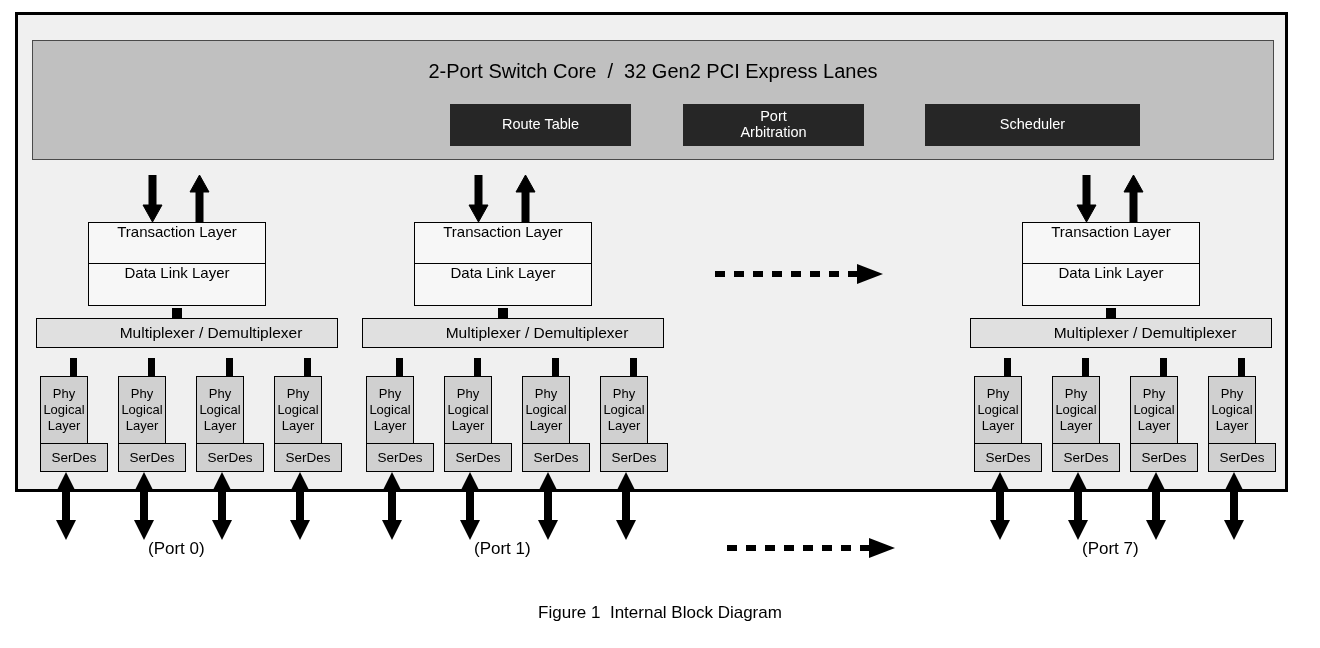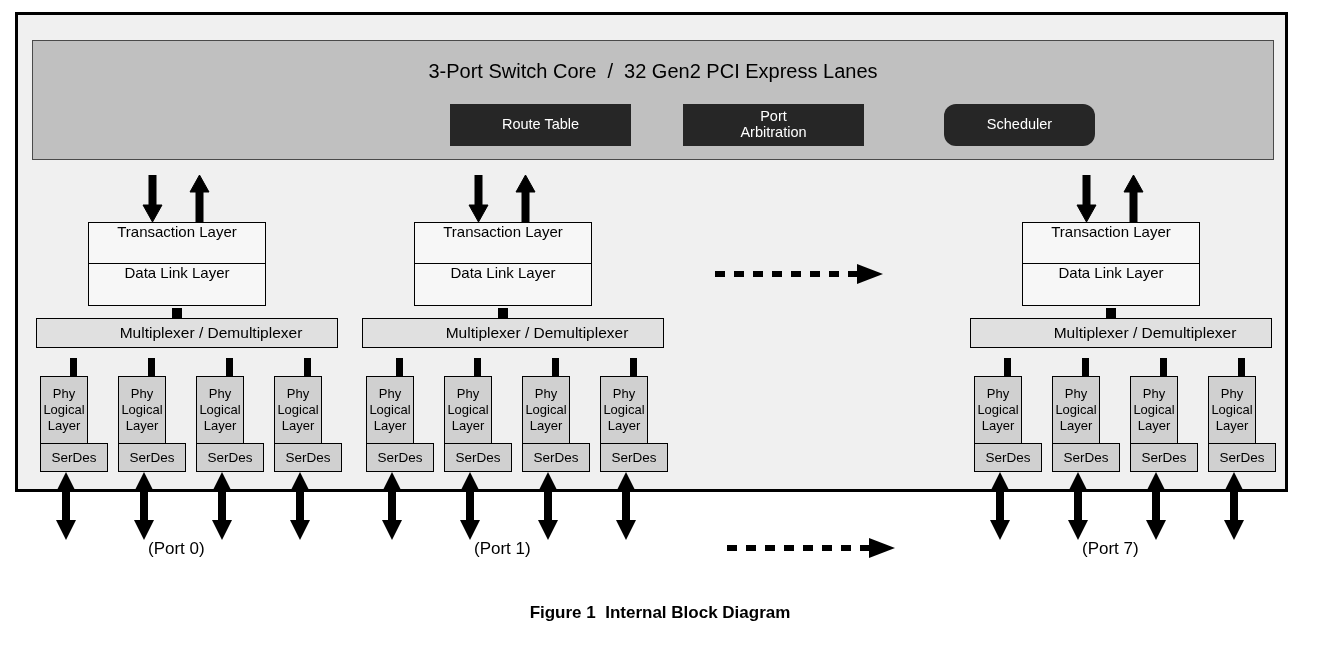--- a/index.html
+++ b/index.html
@@ -155,44 +155,44 @@
     white-space:nowrap;
   }
 
   
   #figure-caption{
     position:absolute;
     left:0; right:0;
     top:603px;
     text-align:center;
     font-size:17px;
-    font-weight:bold;
+    font-weight:normal;
     color:#000;
     white-space:pre;
   }
 </style>
 </head>
 <body>
 
 <div id="chip-frame">
 
   <div id="switch-core">
-    <div id="switch-core-title">3-Port Switch Core  /  32 Gen2 PCI Express Lanes</div>
+    <div id="switch-core-title">2-Port Switch Core  /  32 Gen2 PCI Express Lanes</div>
 
 
     <div class="core-block" style="left:417px;width:181px;">
       <span>Route Table</span>
     </div>
 
     <div class="core-block" style="left:650px;width:181px;flex-direction:column;">
       <span>Port</span>
       <span>Arbitration</span>
     </div>
 
-    <div class="core-block" style="left:911px;width:151px;border-radius:12px;">
+    <div class="core-block" style="left:892px;width:215px;">
       <span>Scheduler</span>
     </div>
   </div>
 
   <div class="port-group" style="left:18px;">
 
     <svg class="core-arrows" viewBox="0 0 302 47">
       <g fill="#000" stroke="#000">
         <rect x="113" y="0" width="7" height="32"></rect>
         <polygon points="107,30 126,30 116.5,47"></polygon>

